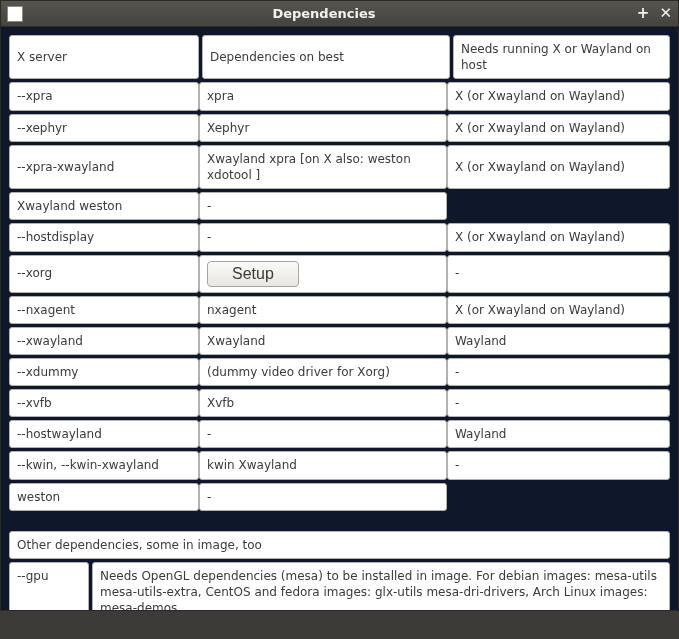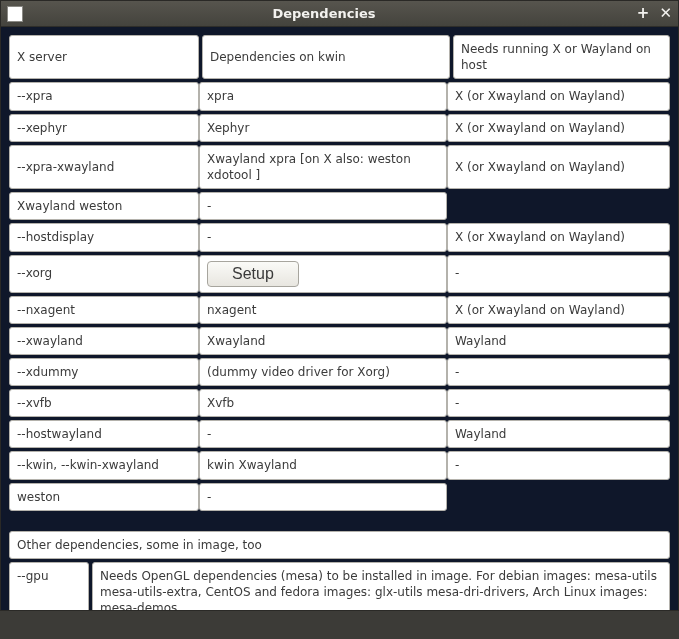--- a/index.html
+++ b/index.html
@@ -126,21 +126,21 @@
     <div class="btns">
       <span>+</span>
       <span>✕</span>
     </div>
   </div>
 
   <div class="content">
 
     <div class="grid3" id="grid3">
       <div class="cell">X server</div>
-      <div class="cell">Dependencies on kwin</div>
+      <div class="cell">Dependencies on best</div>
       <div class="cell">Needs running X or Wayland on host</div>
     <div class="subgrid">
           <div class="cell">--xpra</div>
           <div class="cell">xpra</div>
           <div class="cell">X  (or Xwayland on Wayland)</div>
         </div>
         <div class="subgrid">
           <div class="cell">--xephyr</div>
           <div class="cell">Xephyr</div>
           <div class="cell">X  (or Xwayland on Wayland)</div>

